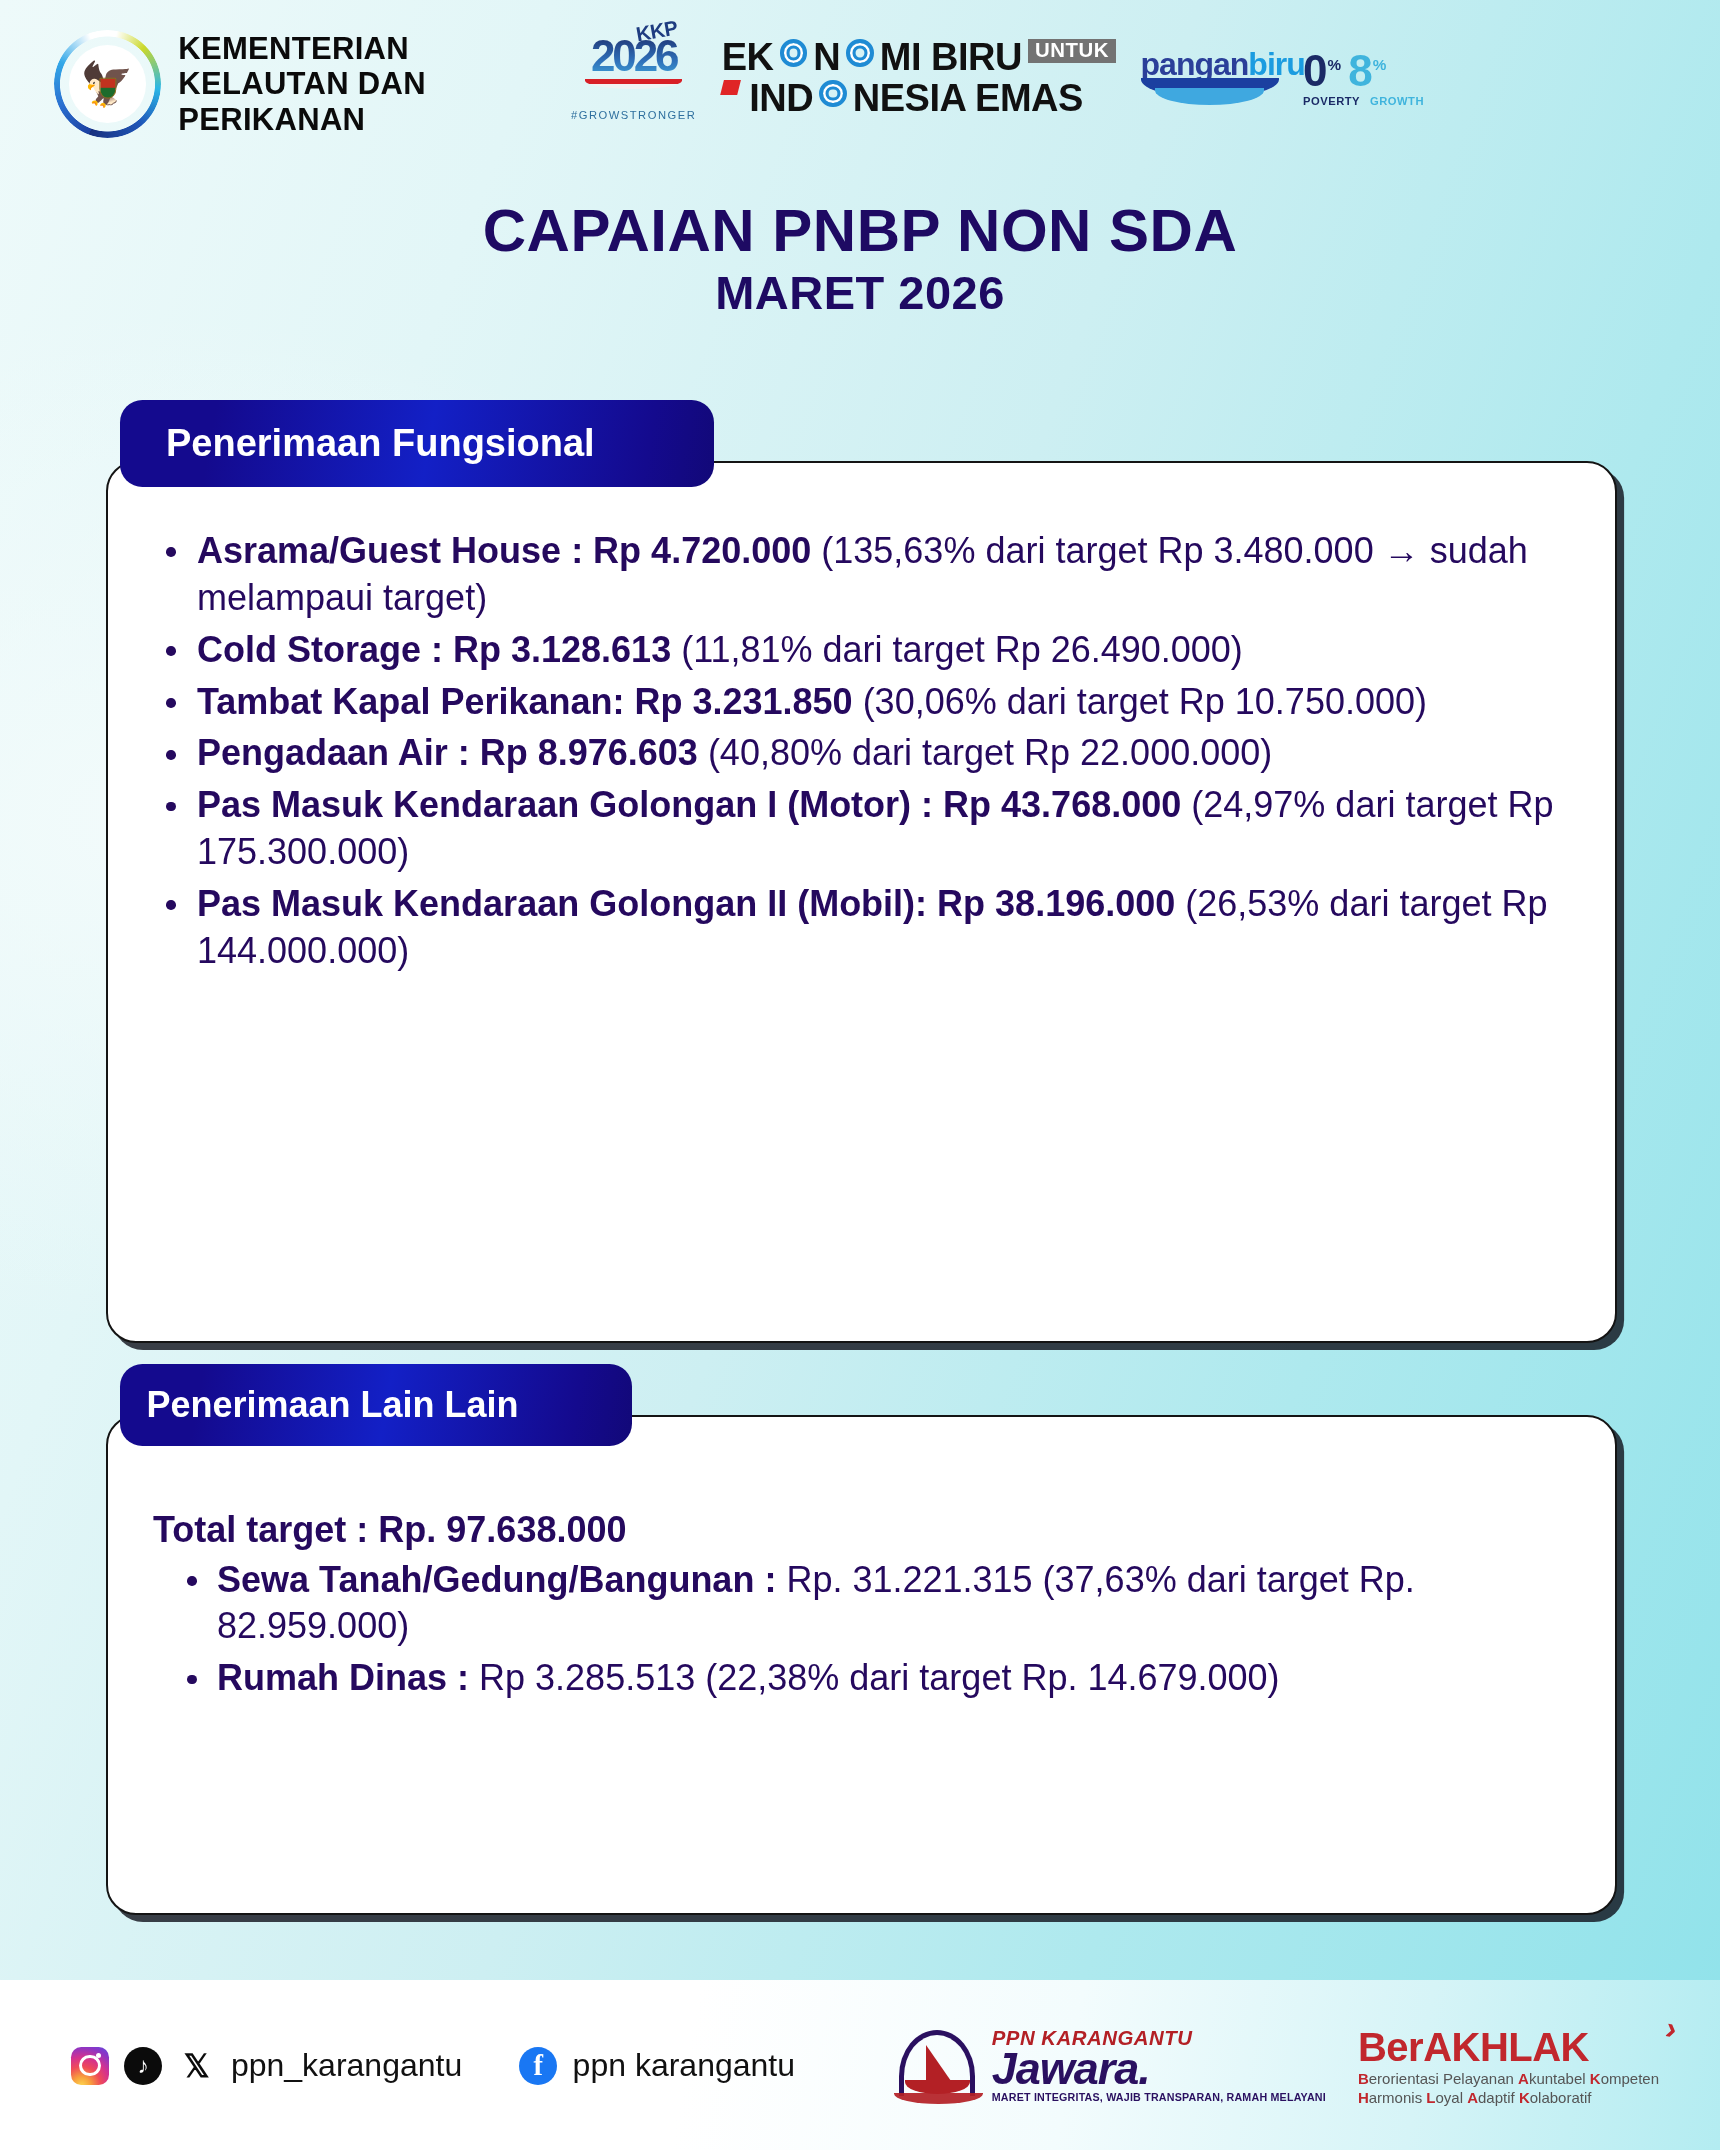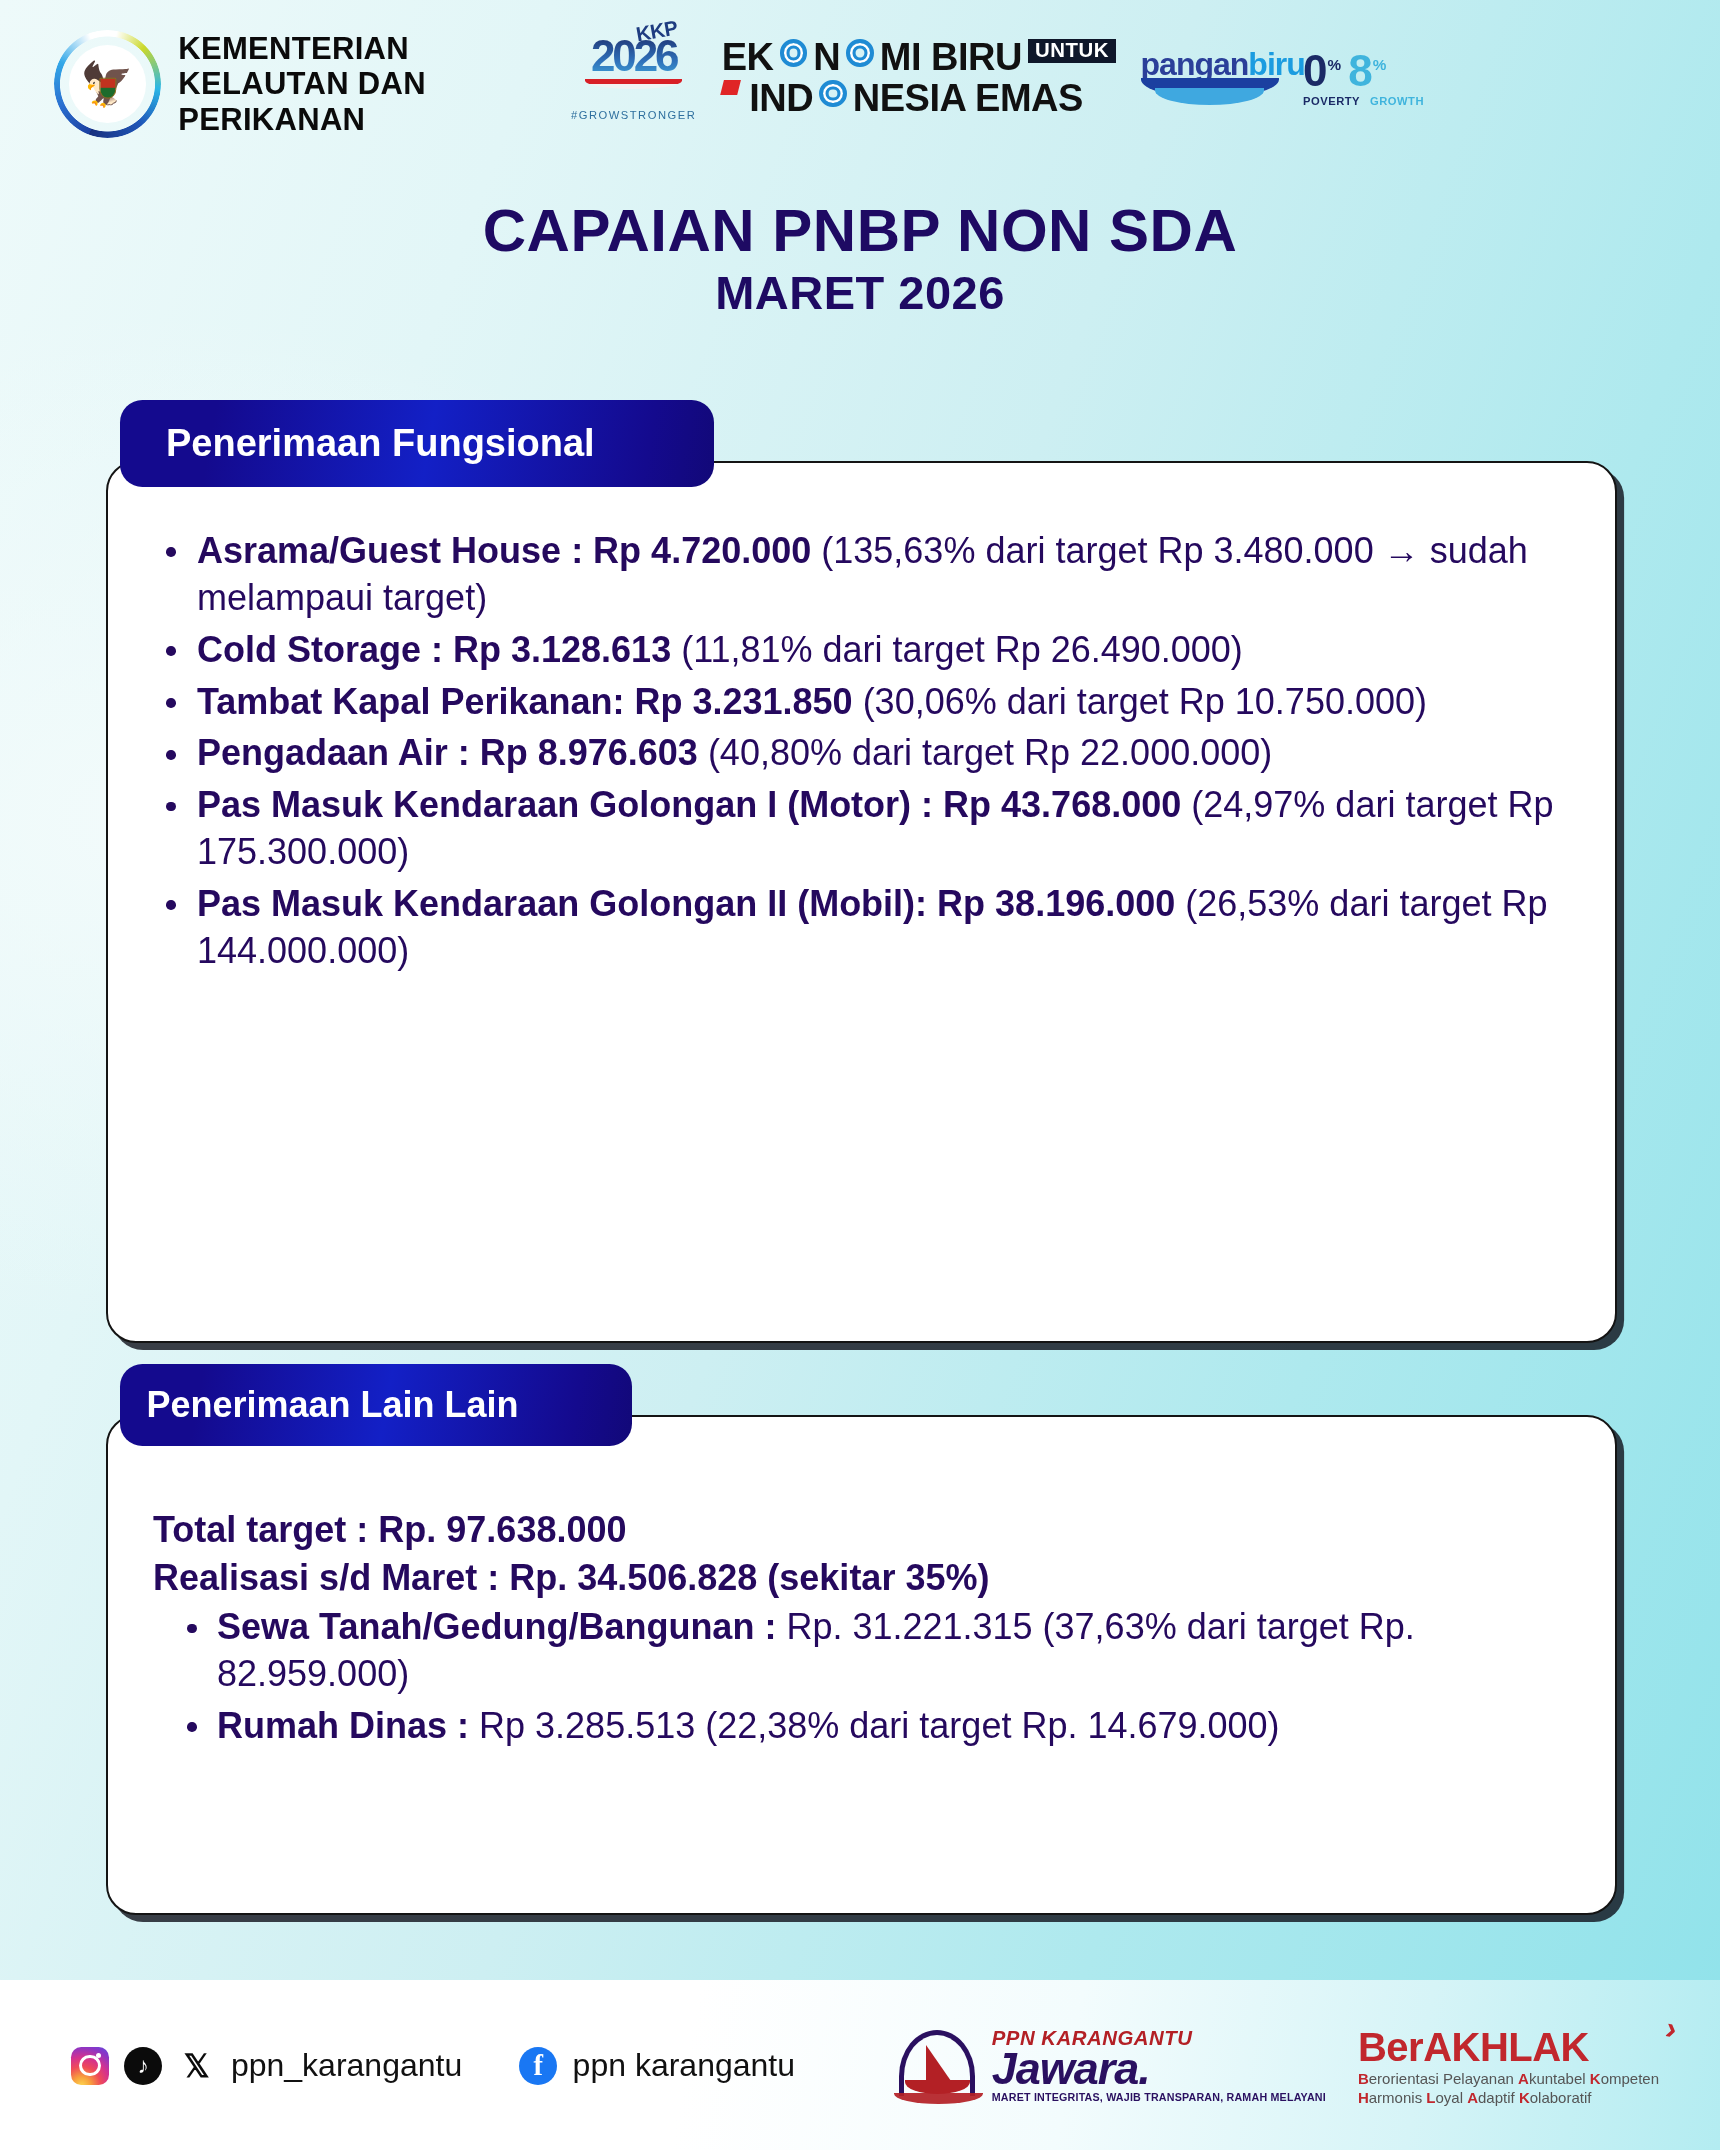--- a/index.html
+++ b/index.html
@@ -162,21 +162,21 @@
   }
   .logo-ekonomi .o-ring {
     display: inline-block;
     width: 27.5px; height: 27.5px;
     border-radius: 50%;
     border: 4.6px solid #1f8bd4;
     box-shadow: inset 0 0 0 2.5px #fff, inset 0 0 0 5.6px #1f8bd4;
     vertical-align: -3.1px;
   }
   .logo-ekonomi .untuk {
-    background: #0f172a;
+    background: #737373;
     color: #fff;
     font-size: 20.4px;
     font-weight: 800;
     padding: 2px 7.1px;
     letter-spacing: 0.5px;
   }
   .logo-ekonomi .redmark {
     display: inline-block;
     width: 17.3px; height: 15.3px;
     background: #e02526;
@@ -577,21 +577,20 @@
       <li><span class="b">Pas Masuk Kendaraan Golongan I (Motor) : Rp 43.768.000</span><span class="r"> (24,97% dari target Rp 175.300.000)</span></li>
       <li><span class="b">Pas Masuk Kendaraan Golongan II (Mobil): Rp 38.196.000</span><span class="r"> (26,53% dari target Rp 144.000.000)</span></li>
     </ul>
   </div>
 
   <div class="card card-2"></div>
   <div class="badge badge-2">Penerimaan Lain Lain</div>
 
   <div class="content content-2">
     <div class="lead-lines">Total target : Rp. 97.638.000</div>
-    <div class="lead-lines">Realisasi s/d Maret : Rp. 34.506.828 (sekitar 35%)</div>
     <ul class="bullets sub">
       <li><span class="b">Sewa Tanah/Gedung/Bangunan :</span><span class="r"> Rp. 31.221.315 (37,63% dari target Rp. 82.959.000)</span></li>
       <li><span class="b">Rumah Dinas :</span><span class="r"> Rp 3.285.513 (22,38% dari target Rp. 14.679.000)</span></li>
     </ul>
   </div>
 
   <div class="footer">
 
     <div class="social">
       <span class="icon ic-ig"></span>

